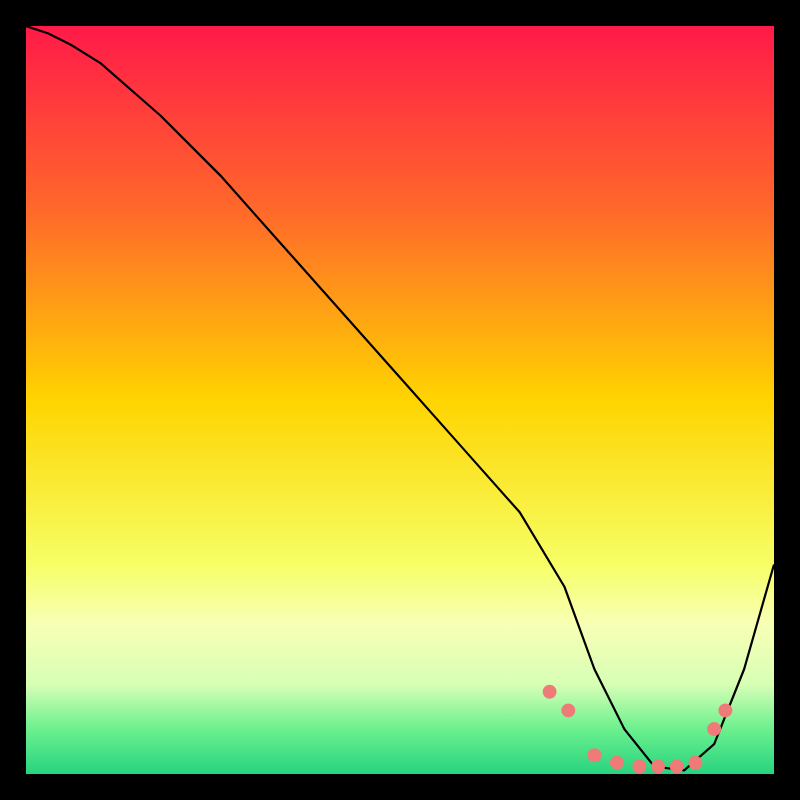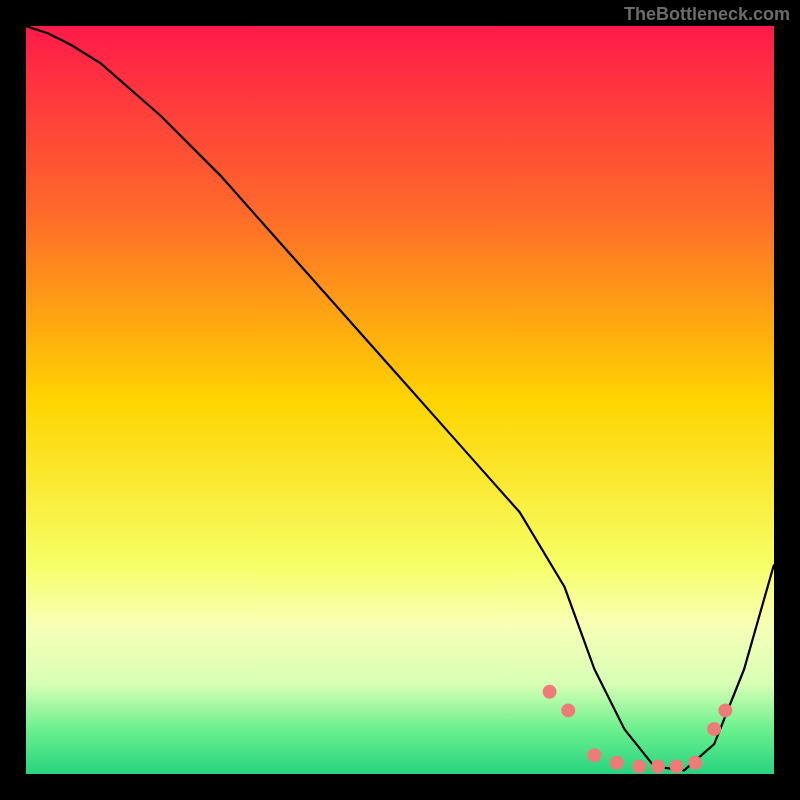--- a/index.html
+++ b/index.html
@@ -7,21 +7,20 @@
     .container { position: relative; width: 800px; height: 800px; background: #000; }
     .watermark { position: absolute; top: 4px; right: 10px; font-family: Arial, sans-serif; font-size: 18px; font-weight: 600; color: #6b6b6b; z-index: 3; }
     .plot { position: absolute; left: 26px; top: 26px; width: 748px; height: 748px; z-index: 1; }
     .gradient { width: 100%; height: 100%; display: block; }
     .overlay { position: absolute; left: 26px; top: 26px; width: 748px; height: 748px; z-index: 2; }
   </style>
 </head>
 <body>
 
 <div class="container">
-  <div class="watermark">TheBottleneck.com</div>
   <div class="plot">
     <svg class="gradient" viewBox="0 0 748 748" preserveAspectRatio="none">
       <defs>
         <linearGradient id="bg-grad" x1="0" y1="0" x2="0" y2="1">
             <stop offset="0%" stop-color="#ff1a49"></stop>
             <stop offset="25%" stop-color="#ff6a2a"></stop>
             <stop offset="50%" stop-color="#ffd400"></stop>
             <stop offset="72%" stop-color="#f6ff66"></stop>
             <stop offset="80%" stop-color="#f8ffb6"></stop>
             <stop offset="88%" stop-color="#d7ffb5"></stop>

